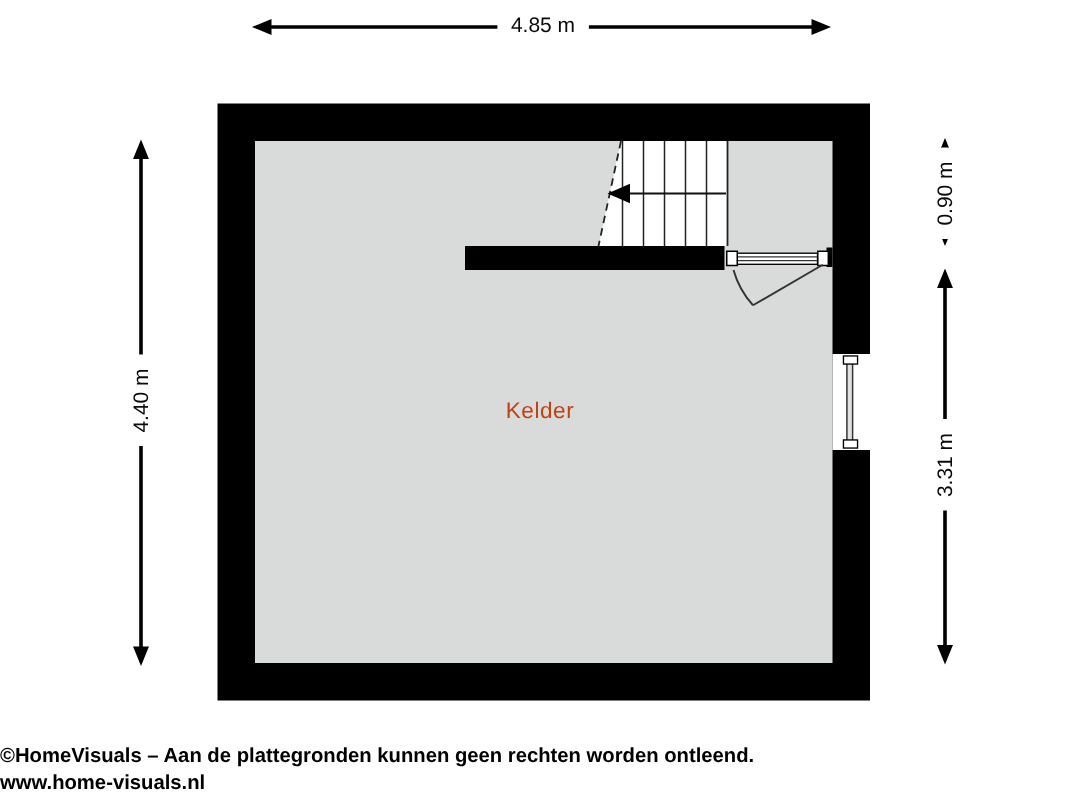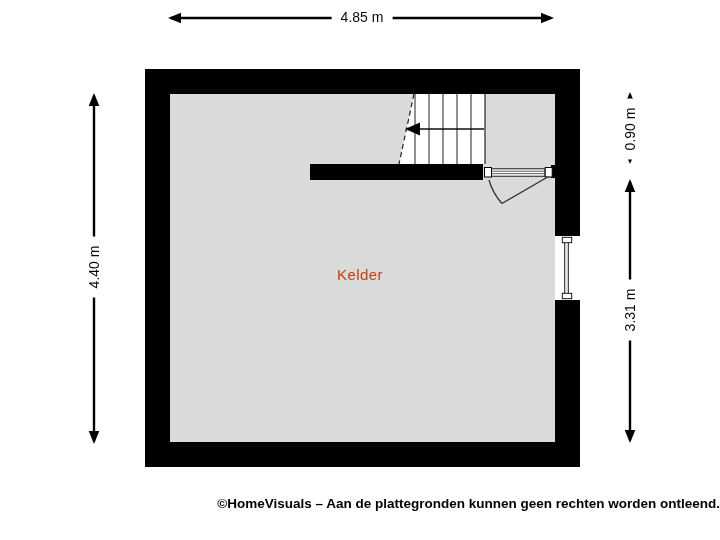--- a/index.html
+++ b/index.html
@@ -29,21 +29,21 @@
     position:absolute;
     transform:translate(-50%,-50%);
     font-size:15px;
     color:#c2410c;
     letter-spacing:0.4px;
     white-space:nowrap;
   }
   .footer{
     position:absolute;
     left:0;top:495px;width:720px;
-    text-align:right;
+    text-align:left;
     font-weight:700;
     font-size:13.5px;
     line-height:18px;
     color:#000000;
   }
 </style>
 </head>
 <body>
 
 <div class="stage">
@@ -118,15 +118,16 @@
   <div class="dim-label vertical" style="left:94px;top:267px;">4.40 m</div>
 
   <div class="dim-label vertical" style="left:630px;top:129px;">0.90 m</div>
 
   <div class="dim-label vertical" style="left:630px;top:310px;">3.31 m</div>
 
   <div class="room-label" style="left:360px;top:274px;">Kelder</div>
 
   <div class="footer">
     <div>©HomeVisuals – Aan de plattegronden kunnen geen rechten worden ontleend.</div>
+    <div>www.home-visuals.nl</div>
   </div>
 
 </div>
 
 </body></html>

